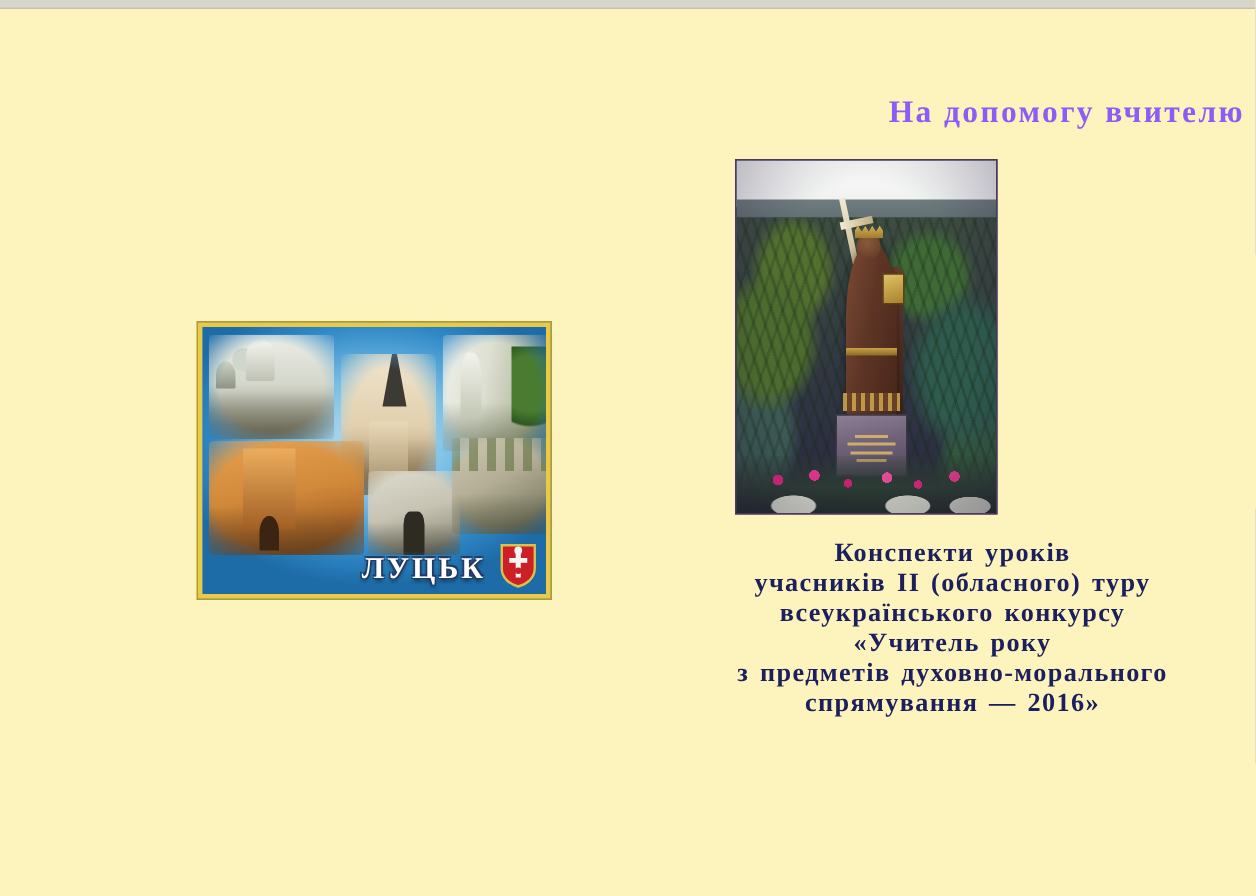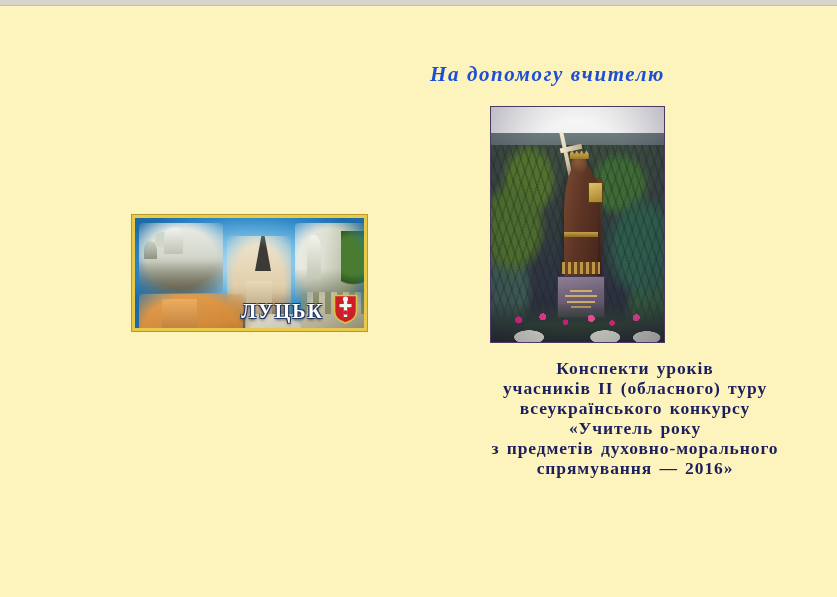--- a/index.html
+++ b/index.html
@@ -28,36 +28,35 @@
     border-bottom: 1px solid #c4c1b6;
     box-sizing: border-box;
   }
 
   
   #header-line {
     position: absolute;
     left: 430px;
     top: 62px;
     width: 400px;
-    text-align: left;
-    font-style: italic;
+    text-align: right;
     font-weight: bold;
     font-size: 21px;
     letter-spacing: 1.6px;
-    color: #1d4ed8;
+    color: #8b5cf6;
     white-space: nowrap;
   }
 
   
   #postcard {
     position: absolute;
     left: 132px;
     top: 215px;
     width: 235px;
-    height: 116px;
+    height: 184px;
     border: 3px solid #e8c94a;
     box-sizing: border-box;
     background: #2f7fc0;
     overflow: hidden;
     box-shadow: 0 0 0 1px #b59a2b;
   }
   #postcard-inner {
     position: absolute;
     left: 0; top: 0; right: 0; bottom: 0;
     background:

